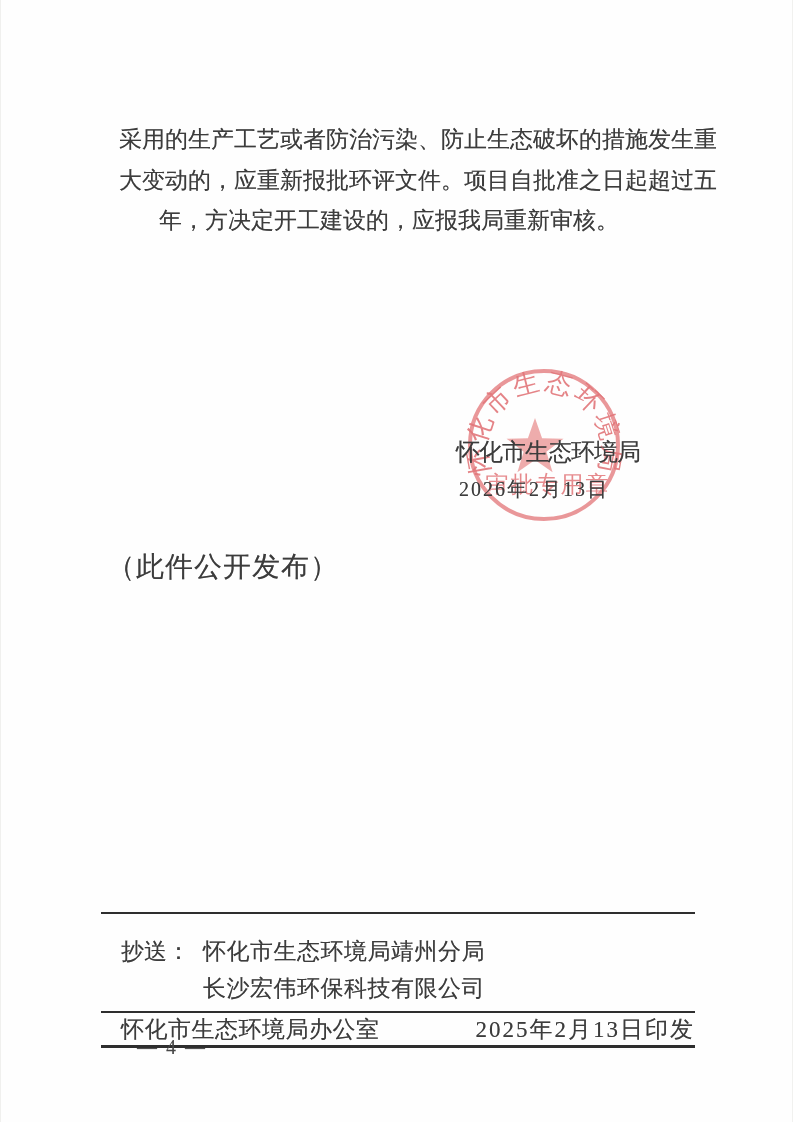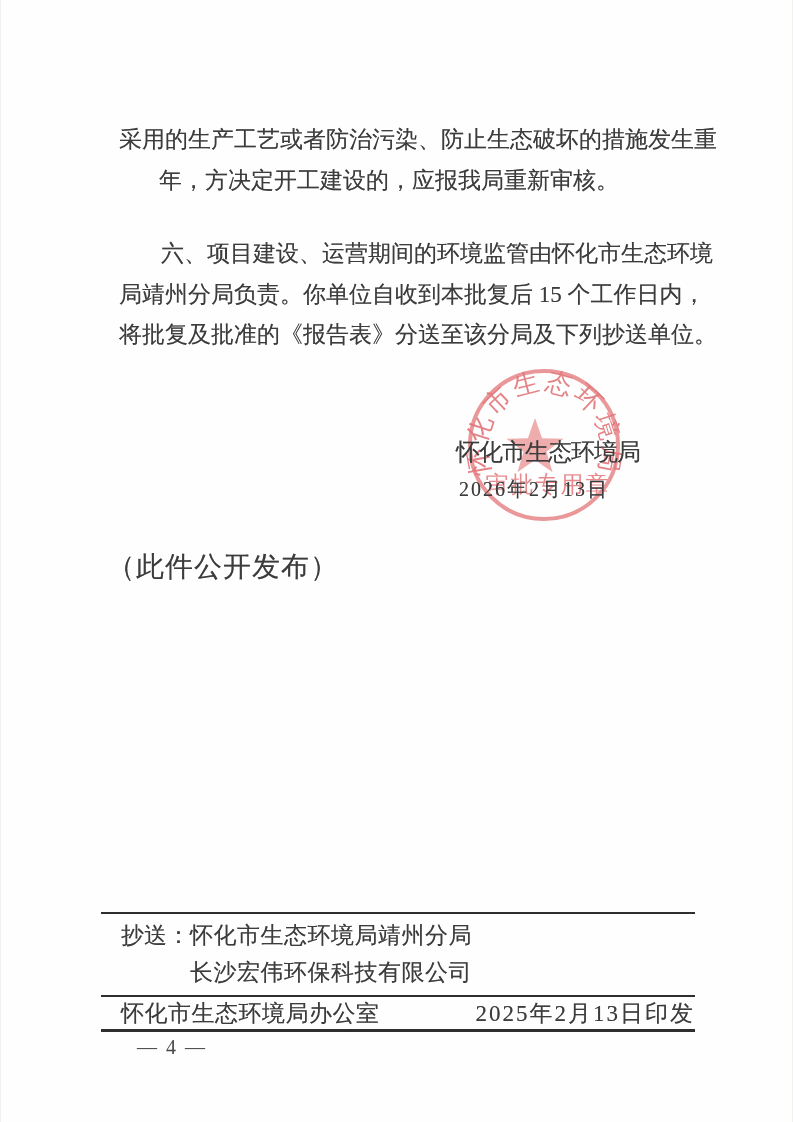--- a/index.html
+++ b/index.html
@@ -60,21 +60,21 @@
   
   .footer {
     position: absolute; left: 100px; top: 912px; width: 594px;
     font-size: 23px; color: #3c3c3c;
     text-shadow: 0 0 0.5px rgba(70,70,70,0.55);
   }
   .rule { border: none; background: #2e2e2e; width: 100%; }
   .rule.r1 { height: 2px; }
   .rule.r2 { height: 2px; }
   .rule.r3 { height: 3px; }
-  .cc-row { display: flex; padding: 3px 0 4px 20px; }
+  .cc-row { display: flex; padding: 19px 0 4px 20px; gap: 13px; }
   .cc-label { white-space: nowrap; line-height: 37px; }
   .cc-list { }
   .cc-item { line-height: 37px; white-space: nowrap; letter-spacing: 0.5px; }
   .issuer-row {
     display: flex; justify-content: space-between; align-items: center;
     height: 32px; padding: 0 0 0 20px;
   }
   .issuer-name { white-space: nowrap; letter-spacing: 0.5px; }
   .print-date { white-space: nowrap; letter-spacing: 2px; }
   .page-number {
@@ -83,28 +83,24 @@
     white-space: nowrap;
   }
 </style>
 </head>
 <body>
 
 <div class="page">
 
   <div class="para para1">
     <div class="line">采用的生产工艺或者防治污染、防止生态破坏的措施发生重</div>
+    <div class="line">大变动的，应重新报批环评文件。项目自批准之日起超过五</div>
     <div class="line lastline">年，方决定开工建设的，应报我局重新审核。</div>
   </div>
 
-  <div class="para para2">
-    <div class="line indent">六、项目建设、运营期间的环境监管由怀化市生态环境</div>
-    <div class="line">局靖州分局负责。你单位自收到本批复后 15 个工作日内，</div>
-    <div class="line">将批复及批准的《报告表》分送至该分局及下列抄送单位。</div>
-  </div>
 
   <div class="seal">
     <svg width="162" height="162" viewBox="0 0 162 162">
       <circle cx="81" cy="79" r="74" fill="none" stroke="#e0666a" stroke-width="4" opacity="0.8"></circle>
       <polygon points="72,52 79.1,72.3 100.5,72.7 83.4,85.7 89.6,106.3 72,94 54.4,106.3 60.6,85.7 43.5,72.7 64.9,72.3" fill="#e57d7d" opacity="0.75"></polygon>
       <path id="sealArc" d="M 31,112 A 58,58 0 1 1 131,112" fill="none"></path>
       <text font-size="26" fill="#dd5f63" letter-spacing="3" opacity="0.9" font-family="Liberation Serif, DejaVu Serif, serif">
         <textPath href="#sealArc" startOffset="50%" text-anchor="middle">怀化市生态环境局</textPath>
       </text>
       <text x="85" y="126" text-anchor="middle" font-size="23" fill="#dd5f63" letter-spacing="2" opacity="0.85" font-family="Liberation Serif, DejaVu Serif, serif">审批专用章</text>

